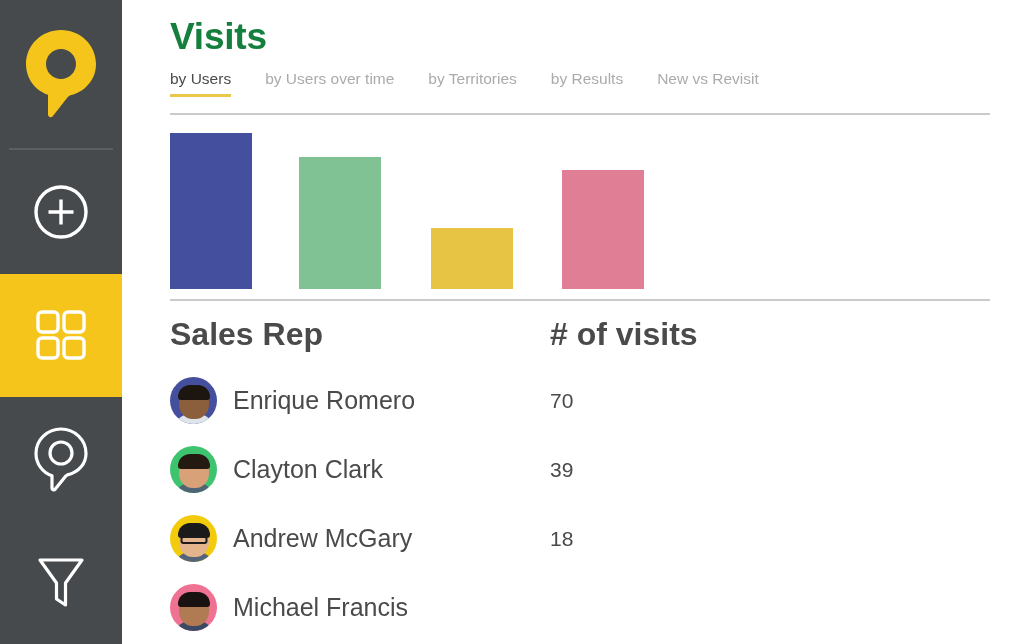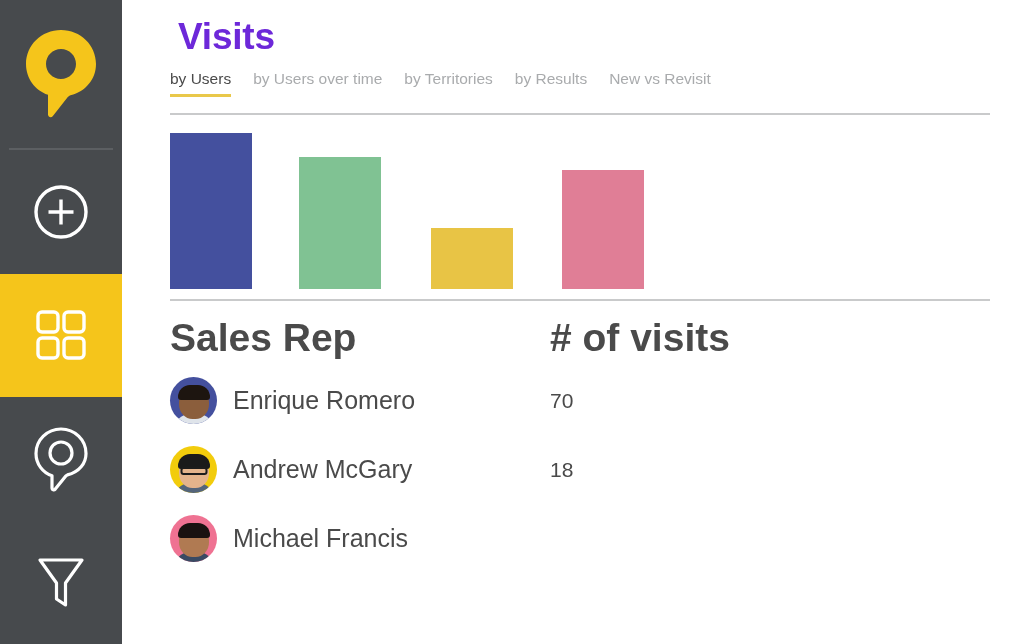--- a/index.html
+++ b/index.html
@@ -65,36 +65,36 @@
   .main {
     flex: 1 1 auto;
     height: 644px;
     background: #ffffff;
     padding: 0;
     position: relative;
   }
 
   .page-title {
     position: absolute;
-    left: 56px;
+    left: 48px;
     top: 18px;
     font-size: 37px;
     font-weight: bold;
-    color: #6d28d9;
+    color: #15803d;
     letter-spacing: -0.2px;
     line-height: 1;
   }
 
   .tabs {
     position: absolute;
     left: 48px;
     top: 70px;
     display: flex;
     align-items: flex-end;
-    gap: 0px;
+    gap: 12px;
   }
 
   .tab {
     font-size: 15.5px;
     color: #a9abad;
     cursor: pointer;
     padding: 0 0 7px 0;
     margin-right: 22px;
     white-space: nowrap;
     border-bottom: 3px solid transparent;
@@ -134,21 +134,21 @@
     left: 48px;
     top: 318px;
     width: 820px;
   }
   .thead {
     display: flex;
     align-items: baseline;
     height: 48px;
   }
   .th {
-    font-size: 39px;
+    font-size: 32px;
     font-weight: bold;
     color: #4a4a4a;
     line-height: 1;
   }
   .th.name { width: 380px; }
   .th.count { width: 260px; }
 
   .trow {
     display: flex;
     align-items: center;
@@ -298,20 +298,31 @@
           <div class="trow">
             <div class="td-name">
               <div class="avatar" style="background: rgb(68, 80, 158);">
                 <div class="body" style="background: rgb(223, 228, 234);"></div>
                 <div class="face" style="background: rgb(139, 94, 60);"></div>
                 <div class="hair" style="background: rgb(29, 21, 16);"></div>
               </div>
               <div class="rep-name">Enrique Romero</div>
             </div>
             <div class="td-count">70</div>
+          </div>
+          <div class="trow">
+            <div class="td-name">
+              <div class="avatar" style="background: rgb(62, 196, 111);">
+                <div class="body" style="background: rgb(79, 100, 117);"></div>
+                <div class="face" style="background: rgb(216, 161, 120);"></div>
+                <div class="hair" style="background: rgb(36, 26, 18);"></div>
+              </div>
+              <div class="rep-name">Clayton Clark</div>
+            </div>
+            <div class="td-count">39</div>
           </div>
           <div class="trow">
             <div class="td-name">
               <div class="avatar" style="background: rgb(242, 204, 12);">
                 <div class="body" style="background: rgb(84, 101, 122);"></div>
                 <div class="face" style="background: rgb(228, 180, 140);"></div>
                 <div class="hair" style="background: rgb(26, 26, 26);"></div>
                 <div class="glasses"></div>
               </div>
               <div class="rep-name">Andrew McGary</div>

